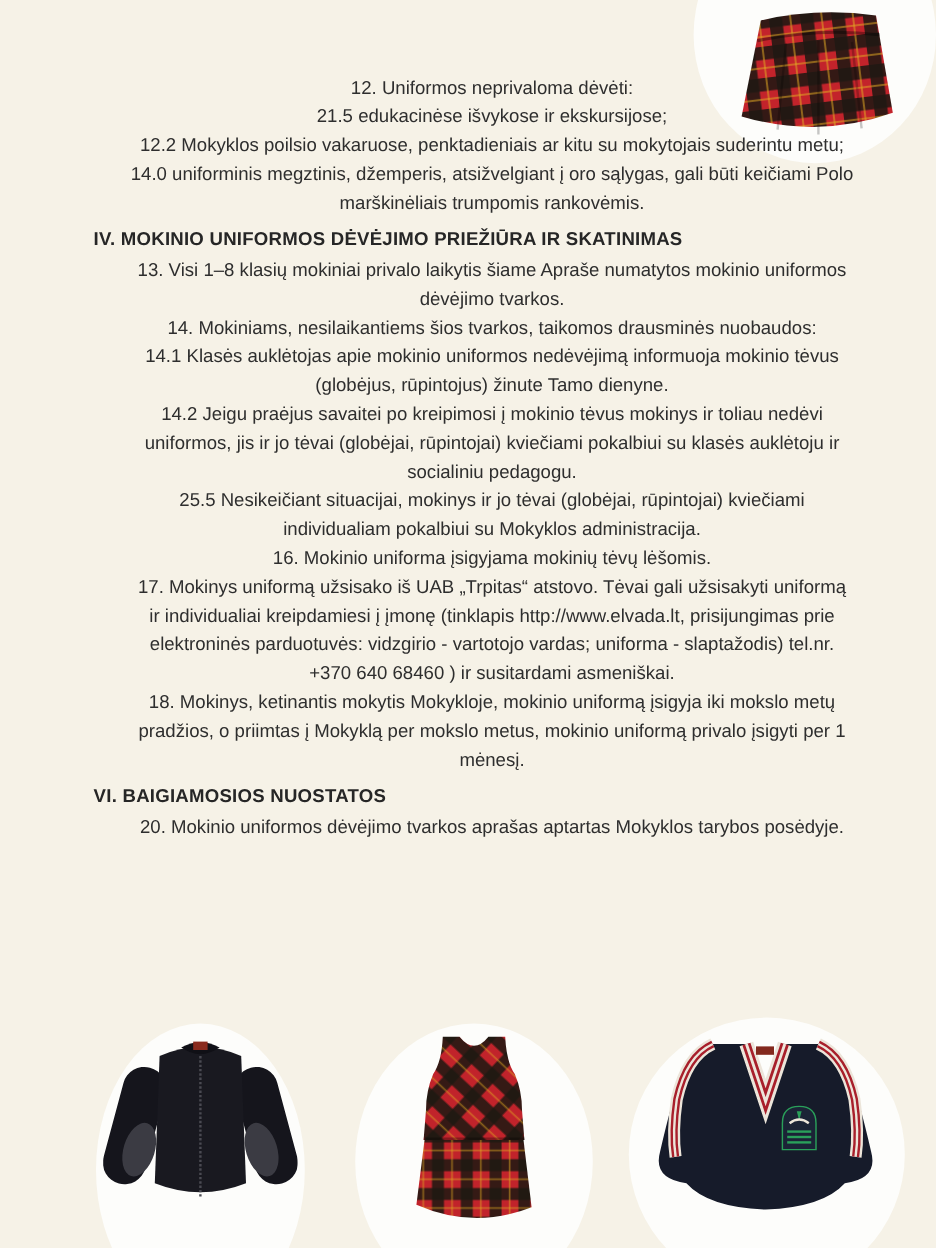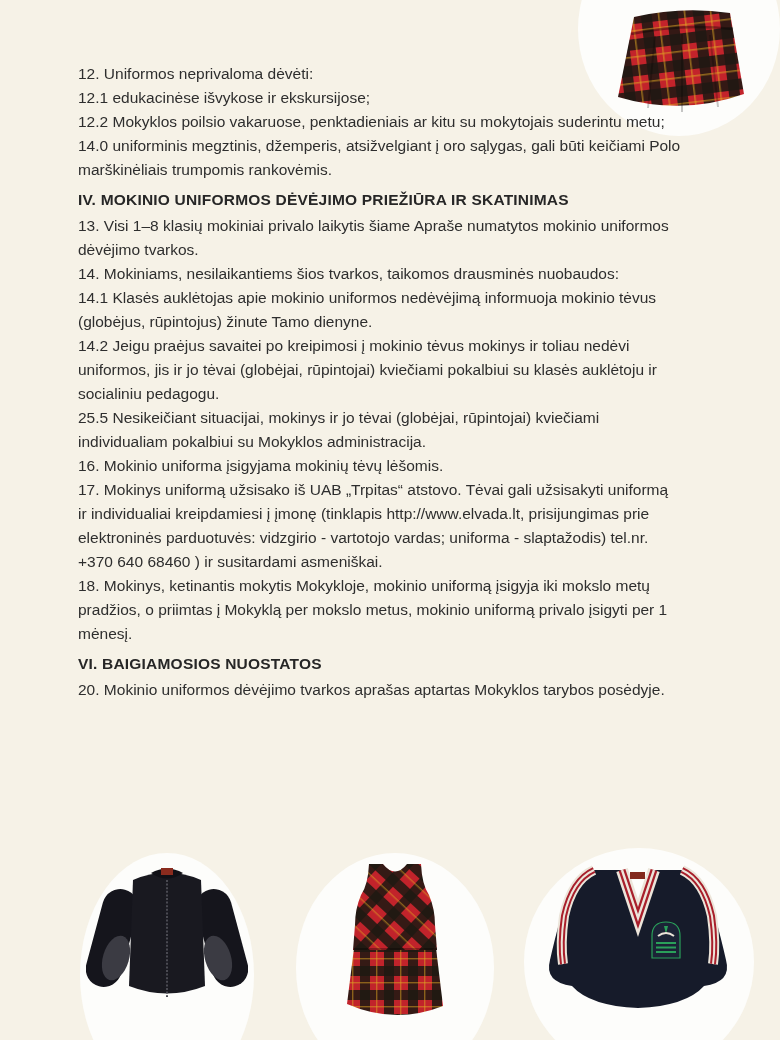--- a/index.html
+++ b/index.html
@@ -27,21 +27,21 @@
   #vest-svg   { left:534px; top:860px; width:210px; height:152px; }
   .doc {
     position:absolute;
     left:78px; top:62px;
     width:664px;
     z-index:2;
     color:#2e2e2e;
     font-size:15.5px;
     line-height:24px;
   }
-  .doc .p { white-space:pre-line; }
+  .doc .p { white-space:pre-line;text-align:center; }
   .doc .h {
     white-space:pre-line;
     font-weight:bold;
     text-align:left;
     margin:6px 0 2px 0;
     letter-spacing:0.2px;
     color:#262626;
   }
 </style>
 </head>
@@ -118,21 +118,21 @@
     <path d="M130,66 L134,66 L132,74 Z" fill="#2aa05a"></path>
     <path d="M124,76 Q132,70 140,76" stroke="#ece5da" stroke-width="2" fill="none"></path>
     <rect x="122" y="82" width="20" height="2" fill="#2aa05a"></rect>
     <rect x="122" y="86.5" width="20" height="2" fill="#2aa05a"></rect>
     <rect x="122" y="91" width="20" height="2" fill="#2aa05a"></rect>
   </g>
 </svg>
 
 <div class="doc">
   <div class="p">12. Uniformos neprivaloma dėvėti:</div>
-  <div class="p">12.1 edukacinėse išvykose ir ekskursijose;</div>
+  <div class="p">21.5 edukacinėse išvykose ir ekskursijose;</div>
   <div class="p">12.2 Mokyklos poilsio vakaruose, penktadieniais ar kitu su mokytojais suderintu metu;</div>
   <div class="p">14.0 uniforminis megztinis, džemperis, atsižvelgiant į oro sąlygas, gali būti keičiami Polo
 marškinėliais trumpomis rankovėmis.</div>
   <div class="h">IV. MOKINIO UNIFORMOS DĖVĖJIMO PRIEŽIŪRA IR SKATINIMAS</div>
   <div class="p">13. Visi 1–8 klasių mokiniai privalo laikytis šiame Apraše numatytos mokinio uniformos
 dėvėjimo tvarkos.</div>
   <div class="p">14. Mokiniams, nesilaikantiems šios tvarkos, taikomos drausminės nuobaudos:</div>
   <div class="p">14.1 Klasės auklėtojas apie mokinio uniformos nedėvėjimą informuoja mokinio tėvus
 (globėjus, rūpintojus) žinute Tamo dienyne.</div>
   <div class="p">14.2 Jeigu praėjus savaitei po kreipimosi į mokinio tėvus mokinys ir toliau nedėvi

